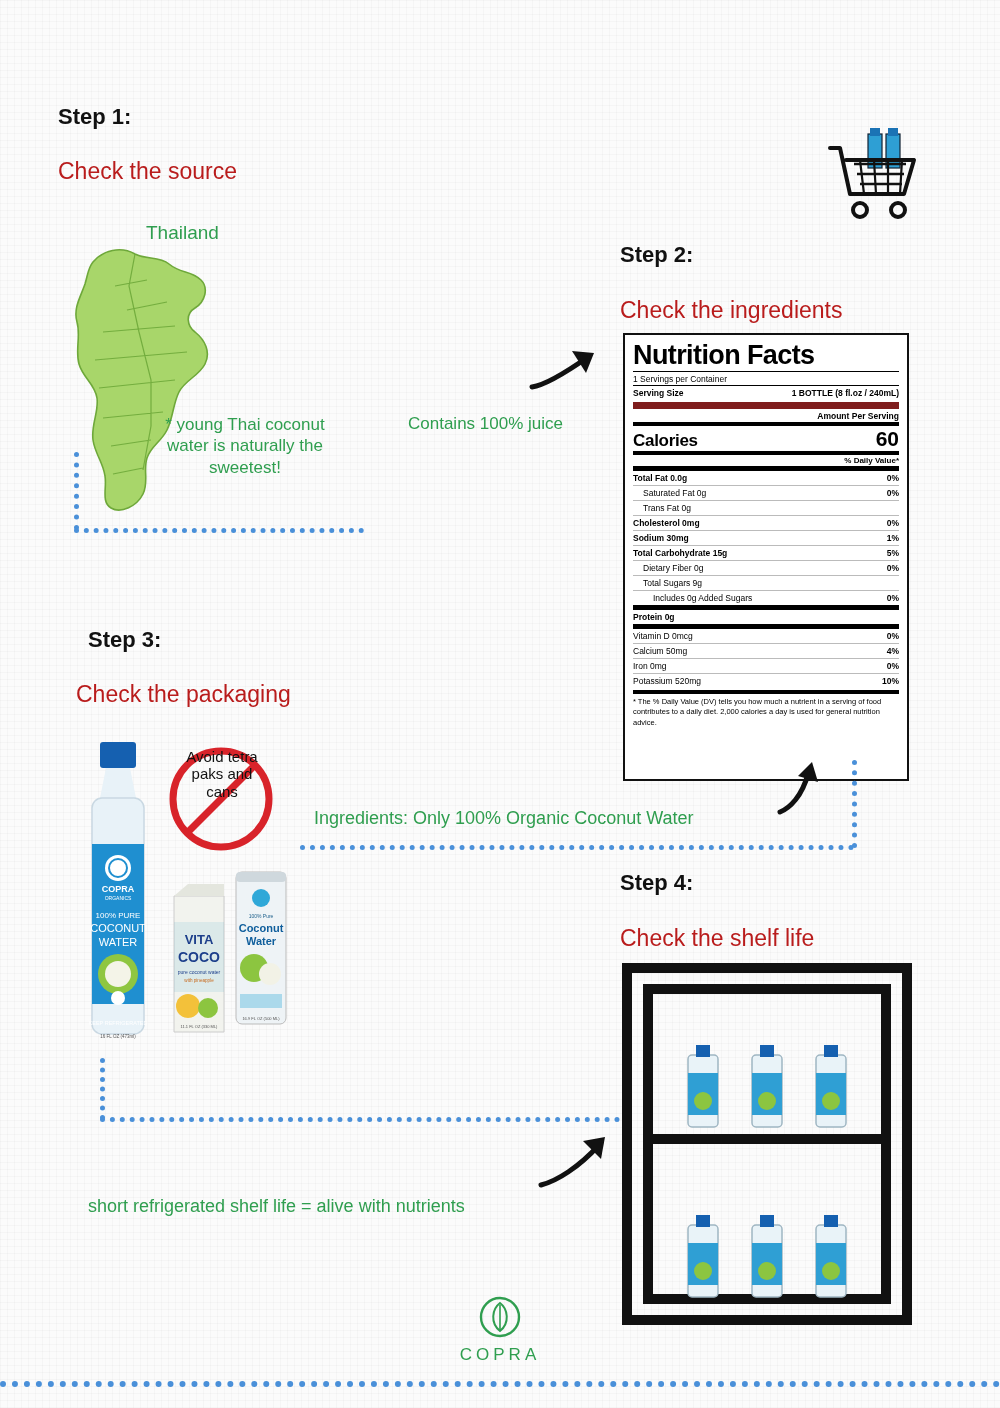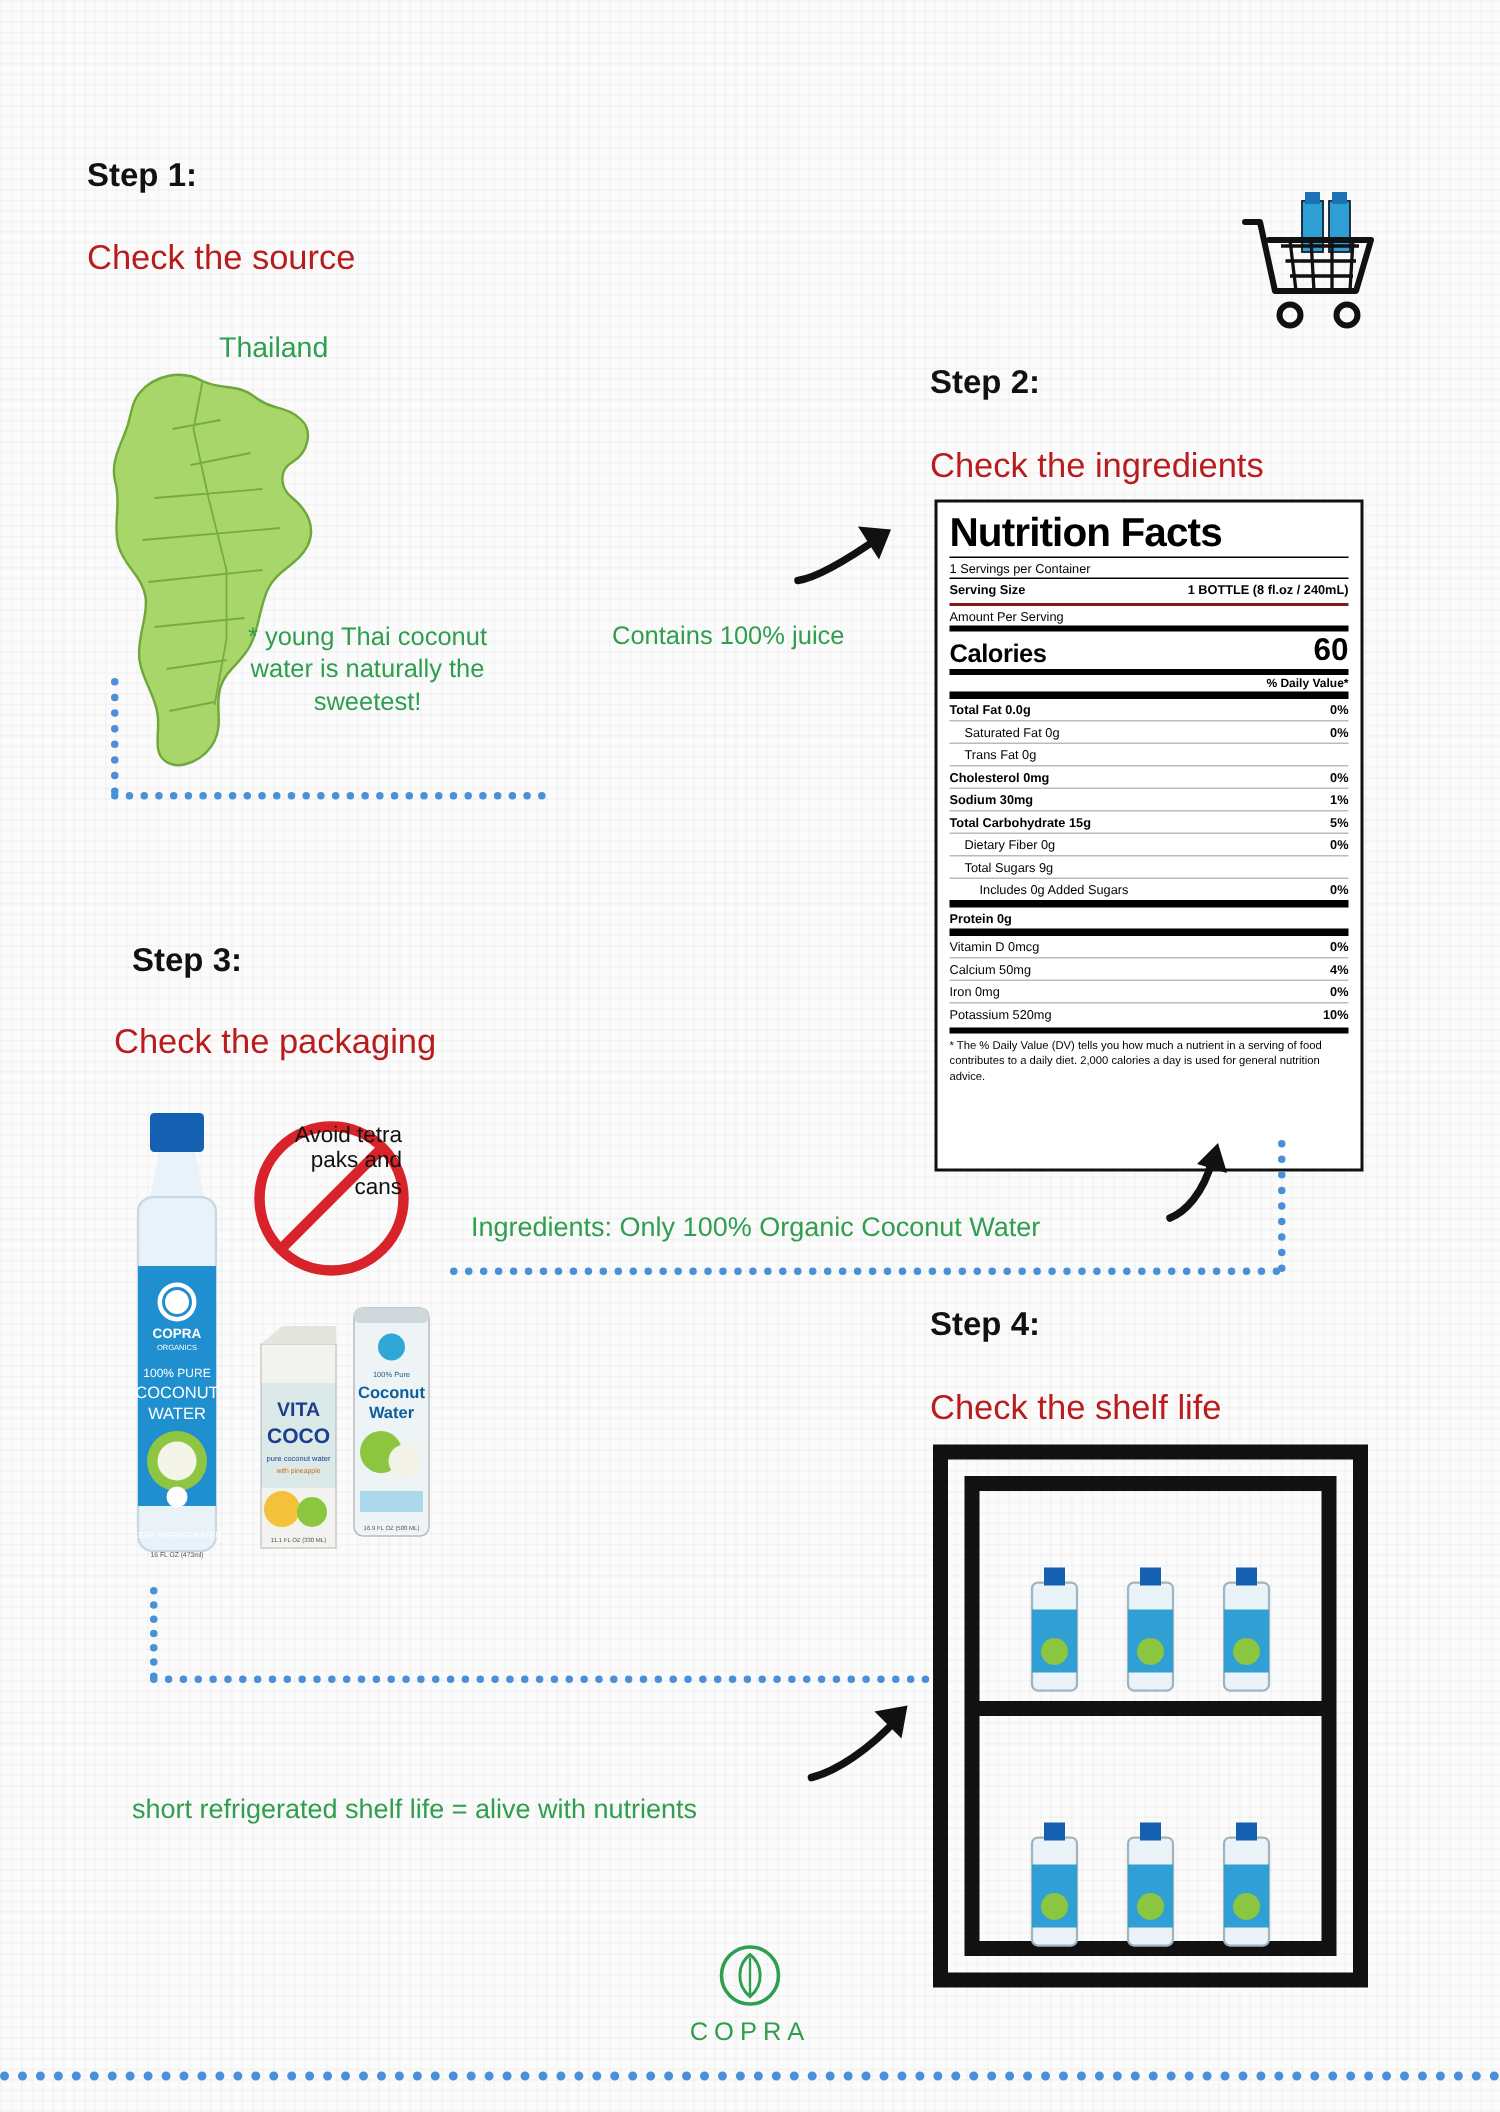--- a/index.html
+++ b/index.html
@@ -162,21 +162,21 @@
     left: 167px;
     top: 745px;
     width: 108px;
     height: 108px;
   }
   #avoid-text {
     position: absolute;
     left: 176px;
     top: 748px;
     width: 92px;
-    text-align: right;
+    text-align: center;
     font-size: 15px;
     color: #111;
     line-height: 1.15;
   }
 
   
   .pkg { position: absolute; }
 
   #copra-logo {
     position: absolute;
@@ -249,21 +249,21 @@
   <div class="step-label" style="left:620px;top:242px;">Step 2:</div>
   <div class="step-title" style="left:620px;top:297px;">Check the ingredients</div>
 
   <div id="nutrition">
     <div id="nf-title">Nutrition Facts</div>
     <div class="nf-small">1 Servings per Container</div>
     <div class="nf-row bold" style="border-top:1px solid #000;">
       <span>Serving Size</span>
       <span>1 BOTTLE (8 fl.oz / 240mL)</span>
     </div>
-    <div class="nf-small" style="font-weight:normal;border-top:2px solid #7f1d1d;margin-top:2px;">Amount Per Serving</div>
+    <div class="nf-small" style="font-weight:bold;border-top:7px solid #7f1d1d;margin-top:2px;text-align:right;">Amount Per Serving</div>
     <div id="nf-calories">
       <span class="lbl">Calories</span>
       <span class="val">60</span>
     </div>
     <div id="nf-dv-head">% Daily Value*</div>
     <div id="nf-rows">
         <div class="nf-row thick bold">
           <span>Total Fat 0.0g</span>
           <span style="font-weight: bold;">0%</span>
         </div>

